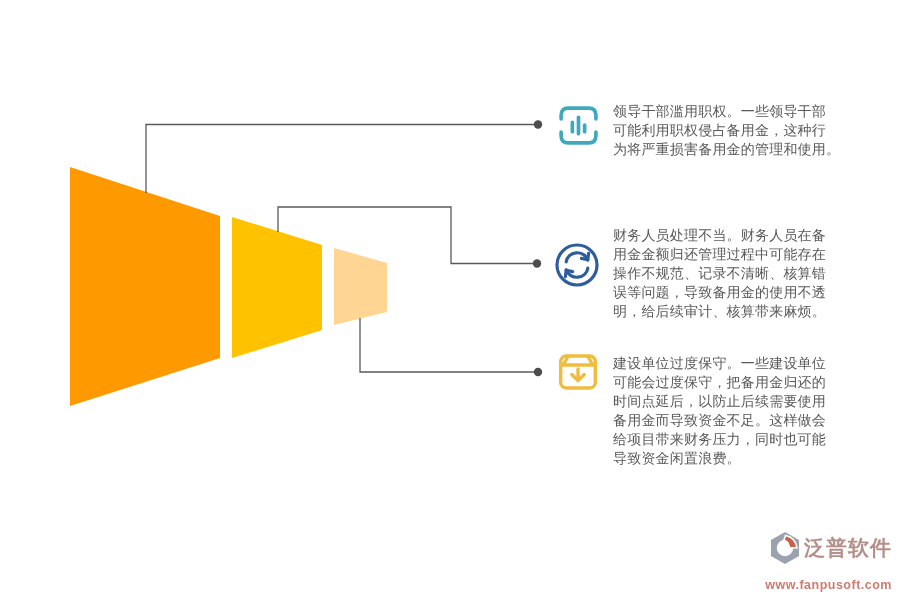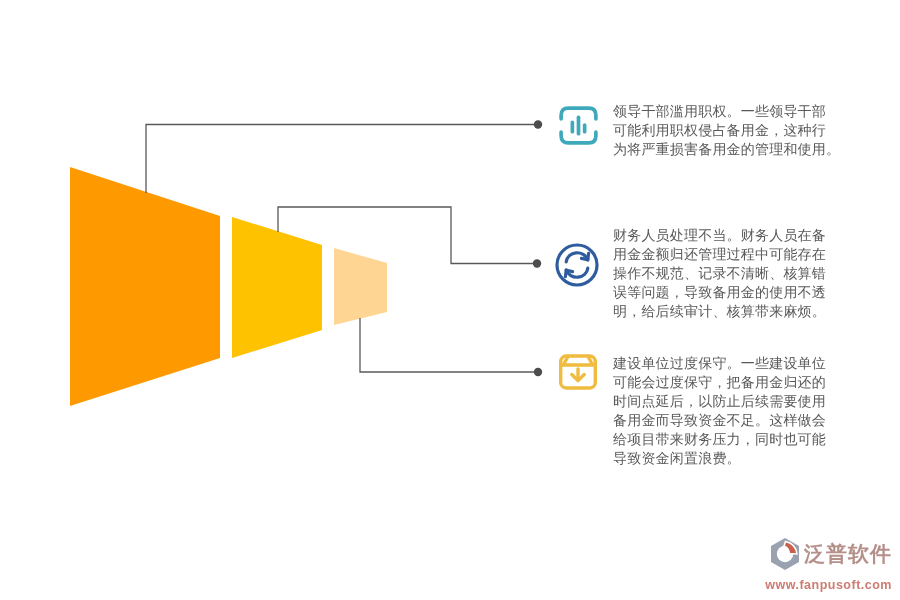--- a/index.html
+++ b/index.html
@@ -13,21 +13,21 @@
     font-size:14px;line-height:19px;color:#595959;
     white-space:pre-line;letter-spacing:0.2px;font-family:Liberation Serif, serif;
   }
   .icon-box{position:absolute;}
   .icon-box svg{display:block;}
   .watermark{
     position:absolute;right:8px;bottom:8px;text-align:right;
   }
   .wm-row{display:flex;align-items:center;justify-content:flex-end;gap:2px;}
   .wm-brand{font-size:21px;font-weight:bold;letter-spacing:1px;line-height:1.1;}
-  .wm-url{font-size:12.5px;font-weight:bold;letter-spacing:0.5px;margin-top:7px;}
+  .wm-url{font-size:12.5px;font-weight:bold;letter-spacing:0.5px;margin-top:13px;}
 </style>
 </head>
 <body>
 
 <div class="stage">
 
   <svg class="layer" width="900" height="600" viewBox="0 0 900 600">
     <polygon points="70,167 220,216 220,358 70,406" fill="#FF9900"></polygon>
     <polygon points="232,217 322,245 322,330 232,358" fill="#FFC200"></polygon>
     <polygon points="334,248 387,263 387,312 334,325" fill="#FFD593"></polygon>

